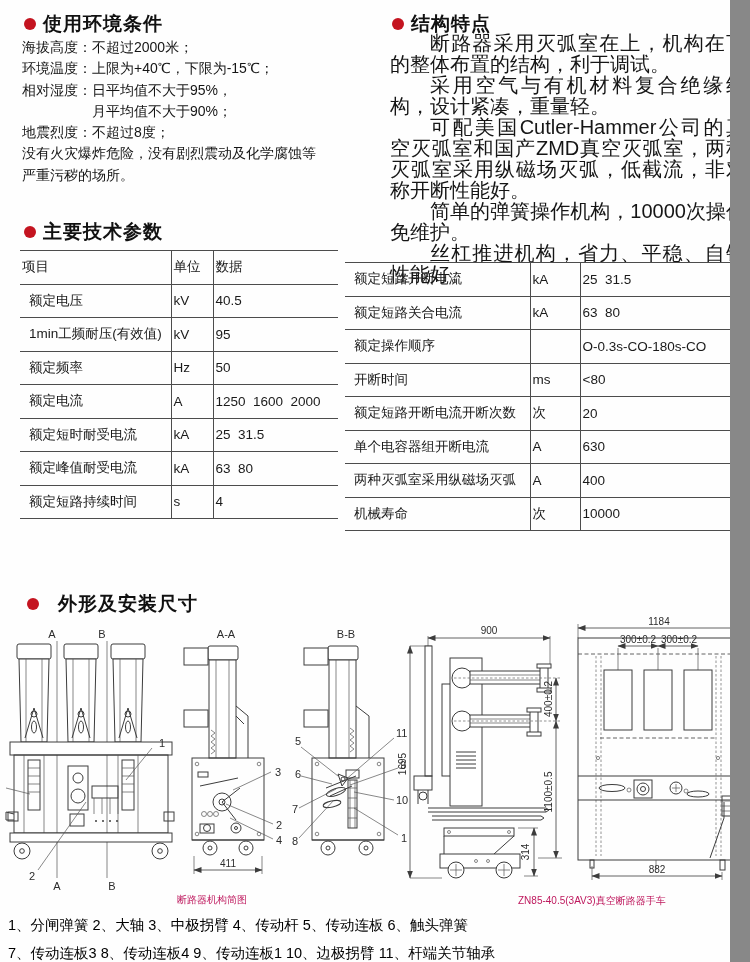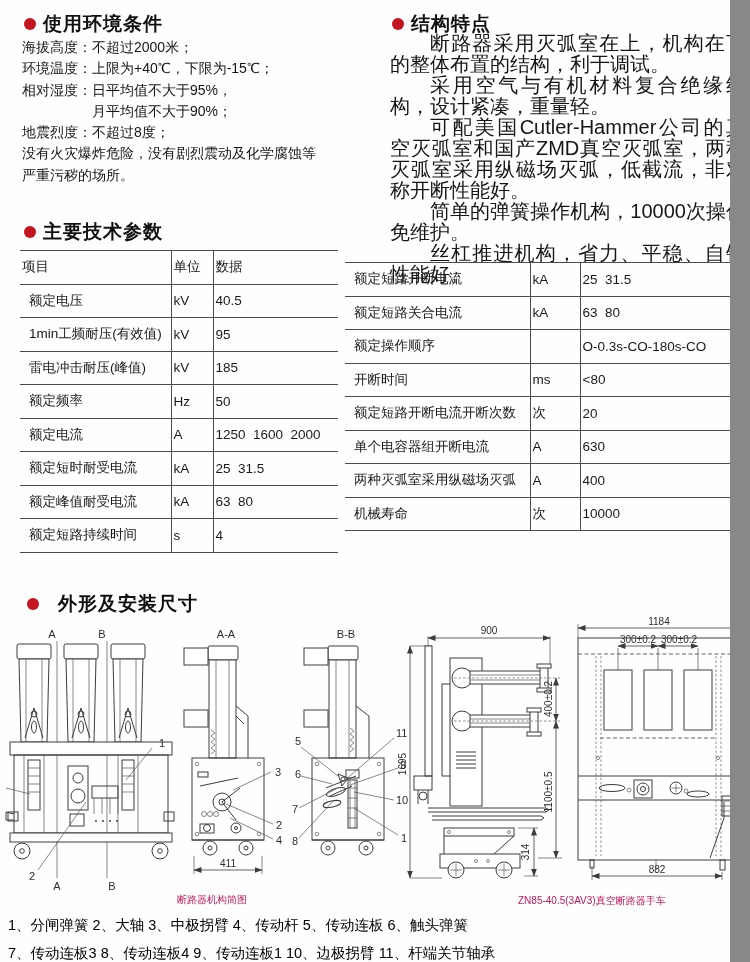--- a/index.html
+++ b/index.html
@@ -87,25 +87,20 @@
           <td>额定电压</td>
           <td>kV</td>
           <td>40.5</td>
         </tr>
         <tr>
           <td>1min工频耐压(有效值)</td>
           <td>kV</td>
           <td>95</td>
         </tr>
         <tr>
-          <td>雷电冲击耐压(峰值)</td>
-          <td>kV</td>
-          <td>185</td>
-        </tr>
-        <tr>
           <td>额定频率</td>
           <td>Hz</td>
           <td>50</td>
         </tr>
         <tr>
           <td>额定电流</td>
           <td>A</td>
           <td>1250  1600  2000</td>
         </tr>
         <tr>

